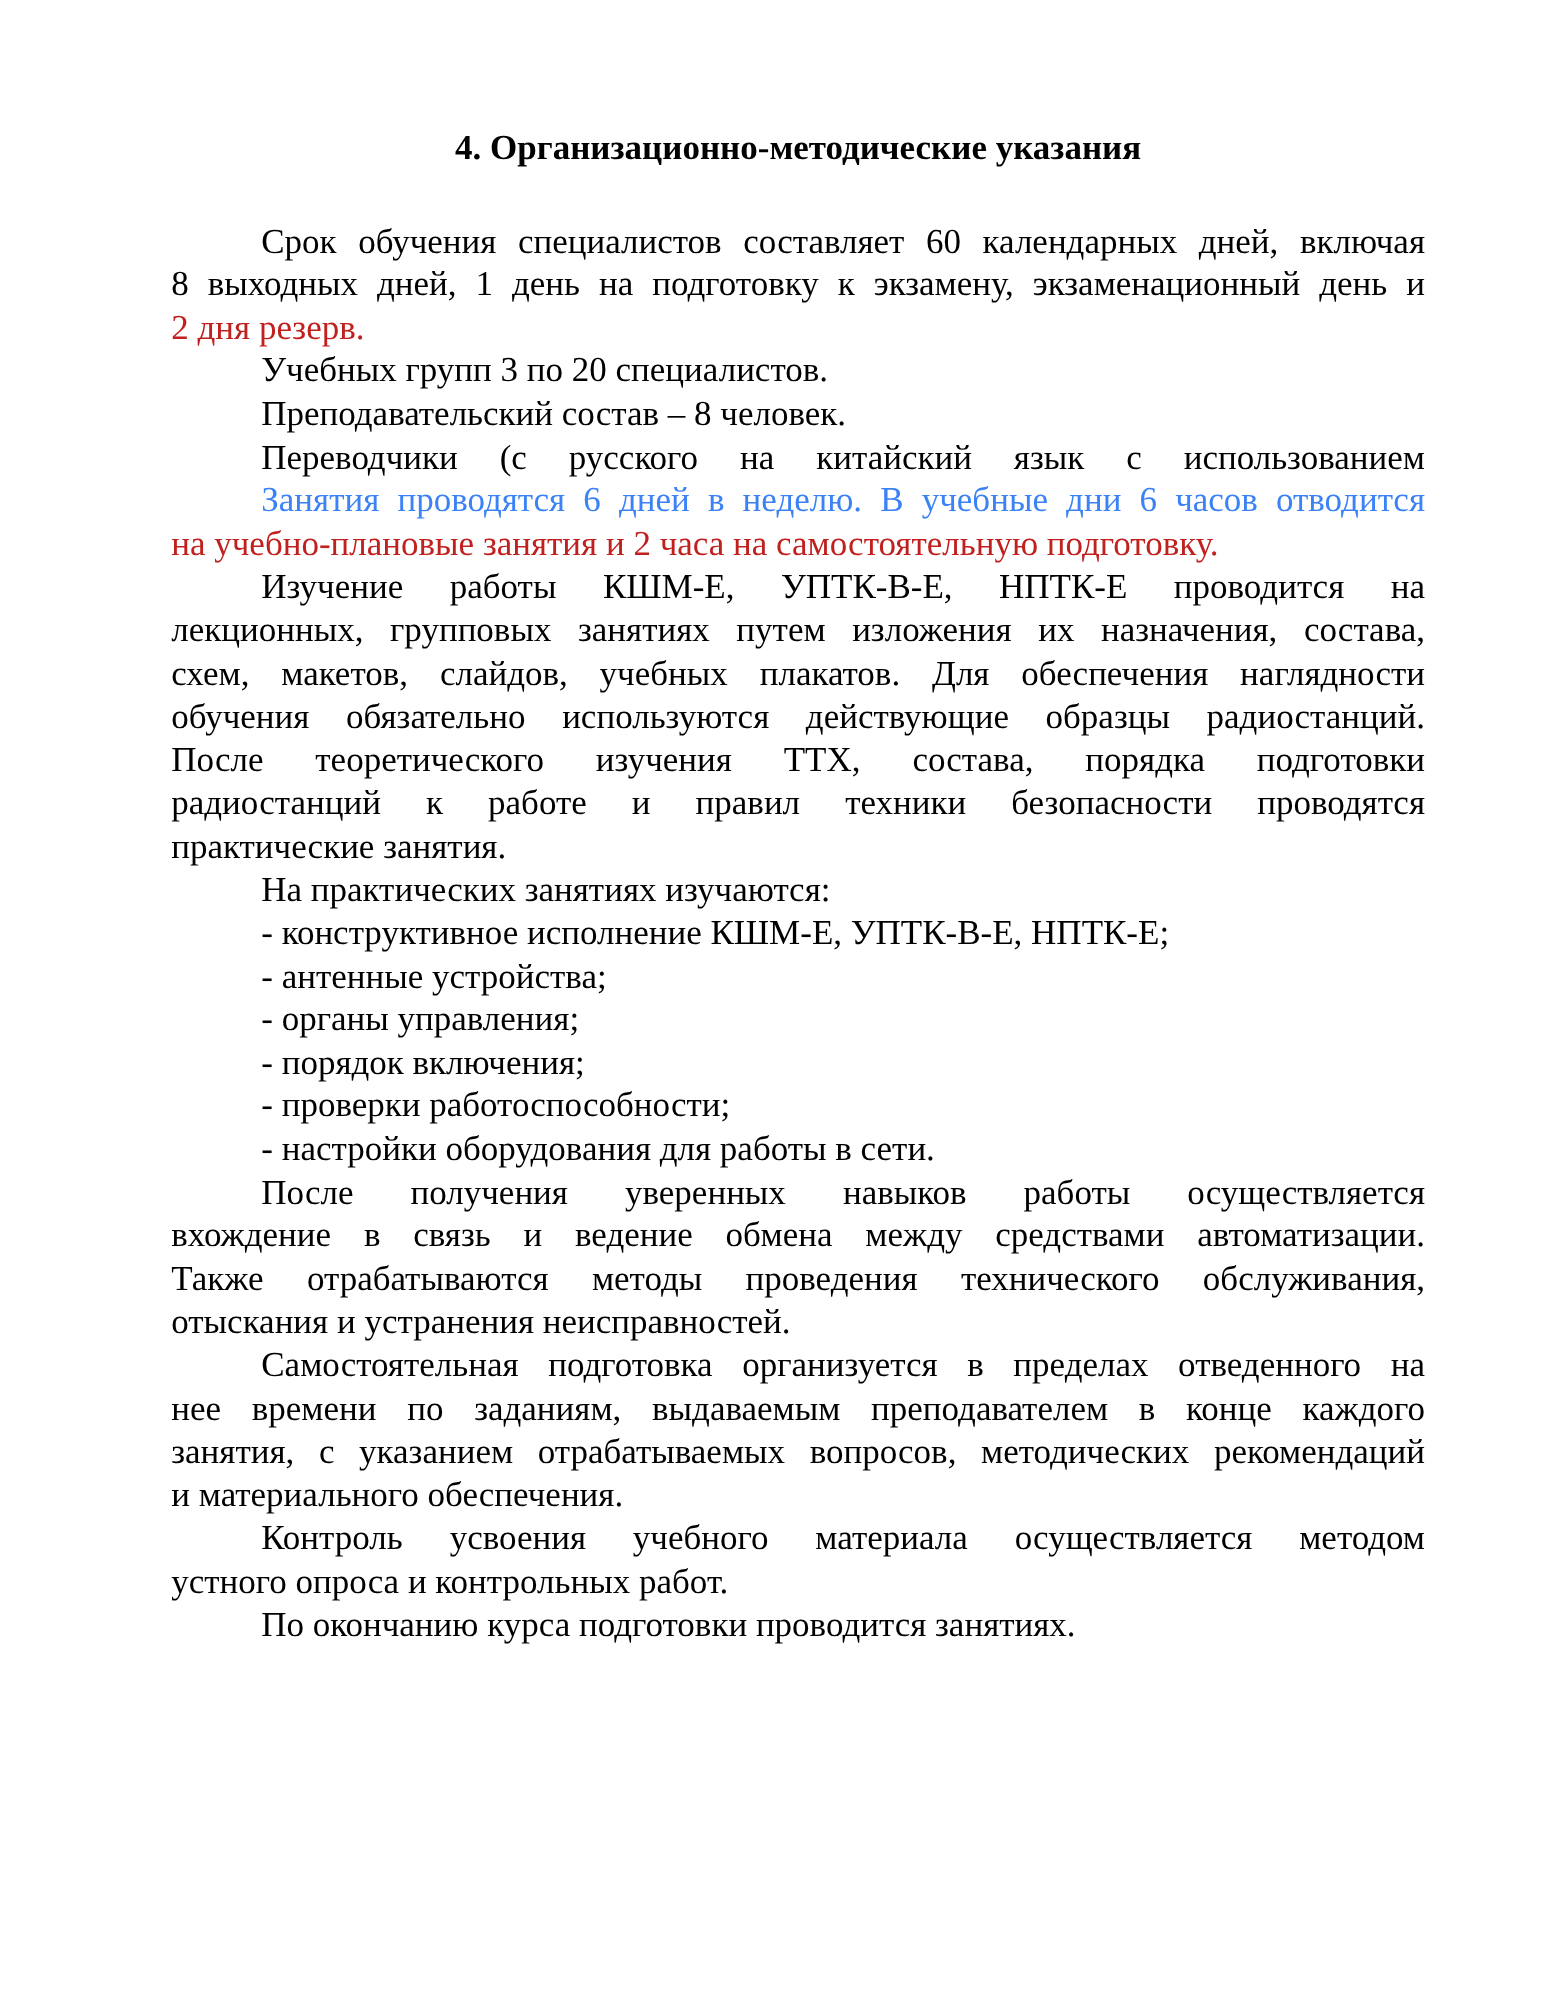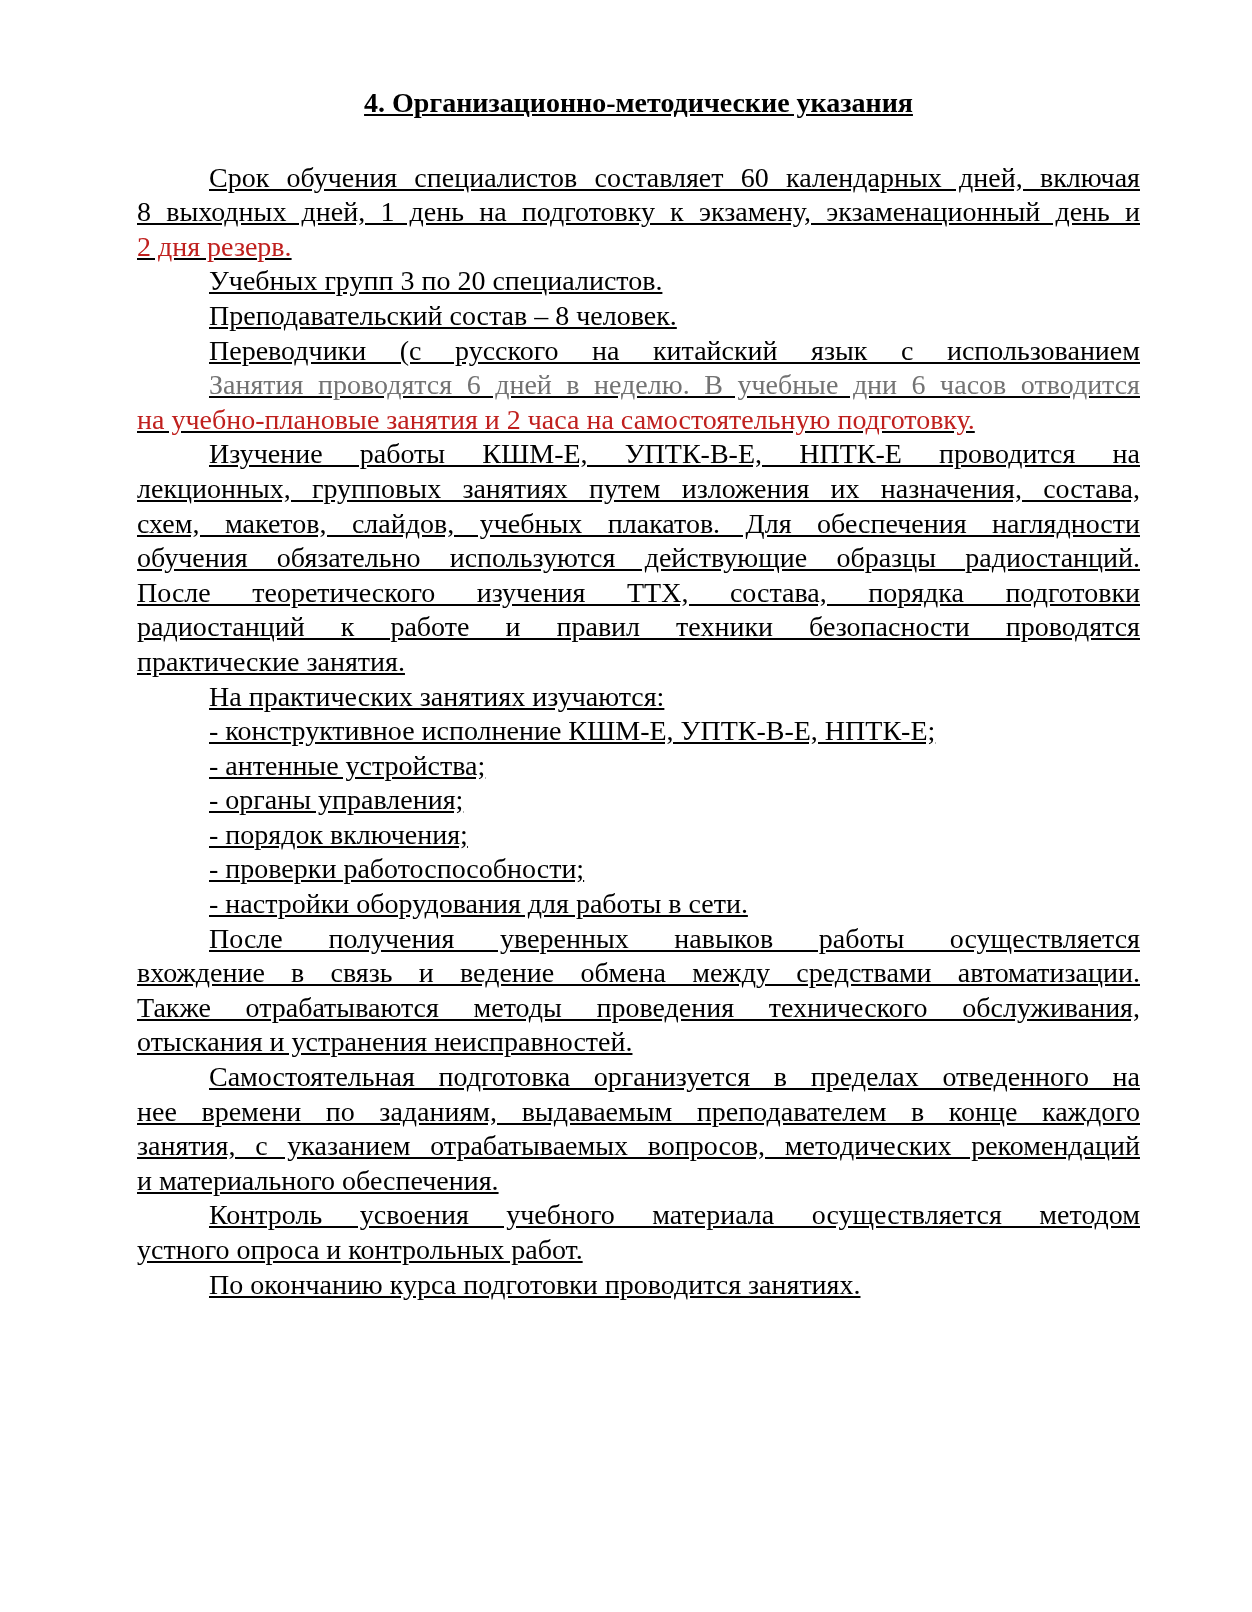--- a/index.html
+++ b/index.html
@@ -14,23 +14,22 @@
     background: #ffffff;
     font-family: "Liberation Serif", "DejaVu Serif", serif;
     font-size: 28px;
     line-height: 34.6px;
     color: #000000;
     overflow: hidden;
   }
   .content {
     position: absolute;
     left: 137px;
-    top: 86px;
+    top: 102px;
     width: 1003px;
-    text-decoration: underline;
   }
   .doc-title {
     font-weight: bold;
     text-align: center;
     margin: 0 0 40px 0;
   }
   .line {
     height: 34.6px;
     white-space: nowrap;
     text-align: left;
@@ -60,21 +59,21 @@
         <div>
           <div class="line ind">Учебных групп 3 по 20 специалистов.</div>
         </div>
         <div>
           <div class="line ind">Преподавательский состав – 8 человек.</div>
         </div>
         <div>
           <div class="line j ind">Переводчики (с русского на китайский язык с использованием</div>
         </div>
         <div>
-          <div class="line j ind" style="color: #737373;">Занятия проводятся 6 дней в неделю. В учебные дни 6 часов отводится</div>
+          <div class="line j ind" style="color: #3b82f6;">Занятия проводятся 6 дней в неделю. В учебные дни 6 часов отводится</div>
           <div class="line" style="color: rgb(192, 32, 30);">на учебно-плановые занятия и 2 часа на самостоятельную подготовку.</div>
         </div>
         <div>
           <div class="line j ind">Изучение работы КШМ-Е, УПТК-В-Е, НПТК-Е проводится на</div>
           <div class="line j">лекционных, групповых занятиях путем изложения их назначения, состава,</div>
           <div class="line j">схем, макетов, слайдов, учебных плакатов. Для обеспечения наглядности</div>
           <div class="line j">обучения обязательно используются действующие образцы радиостанций.</div>
           <div class="line j">После теоретического изучения ТТХ, состава, порядка подготовки</div>
           <div class="line j">радиостанций к работе и правил техники безопасности проводятся</div>
           <div class="line">практические занятия.</div>

